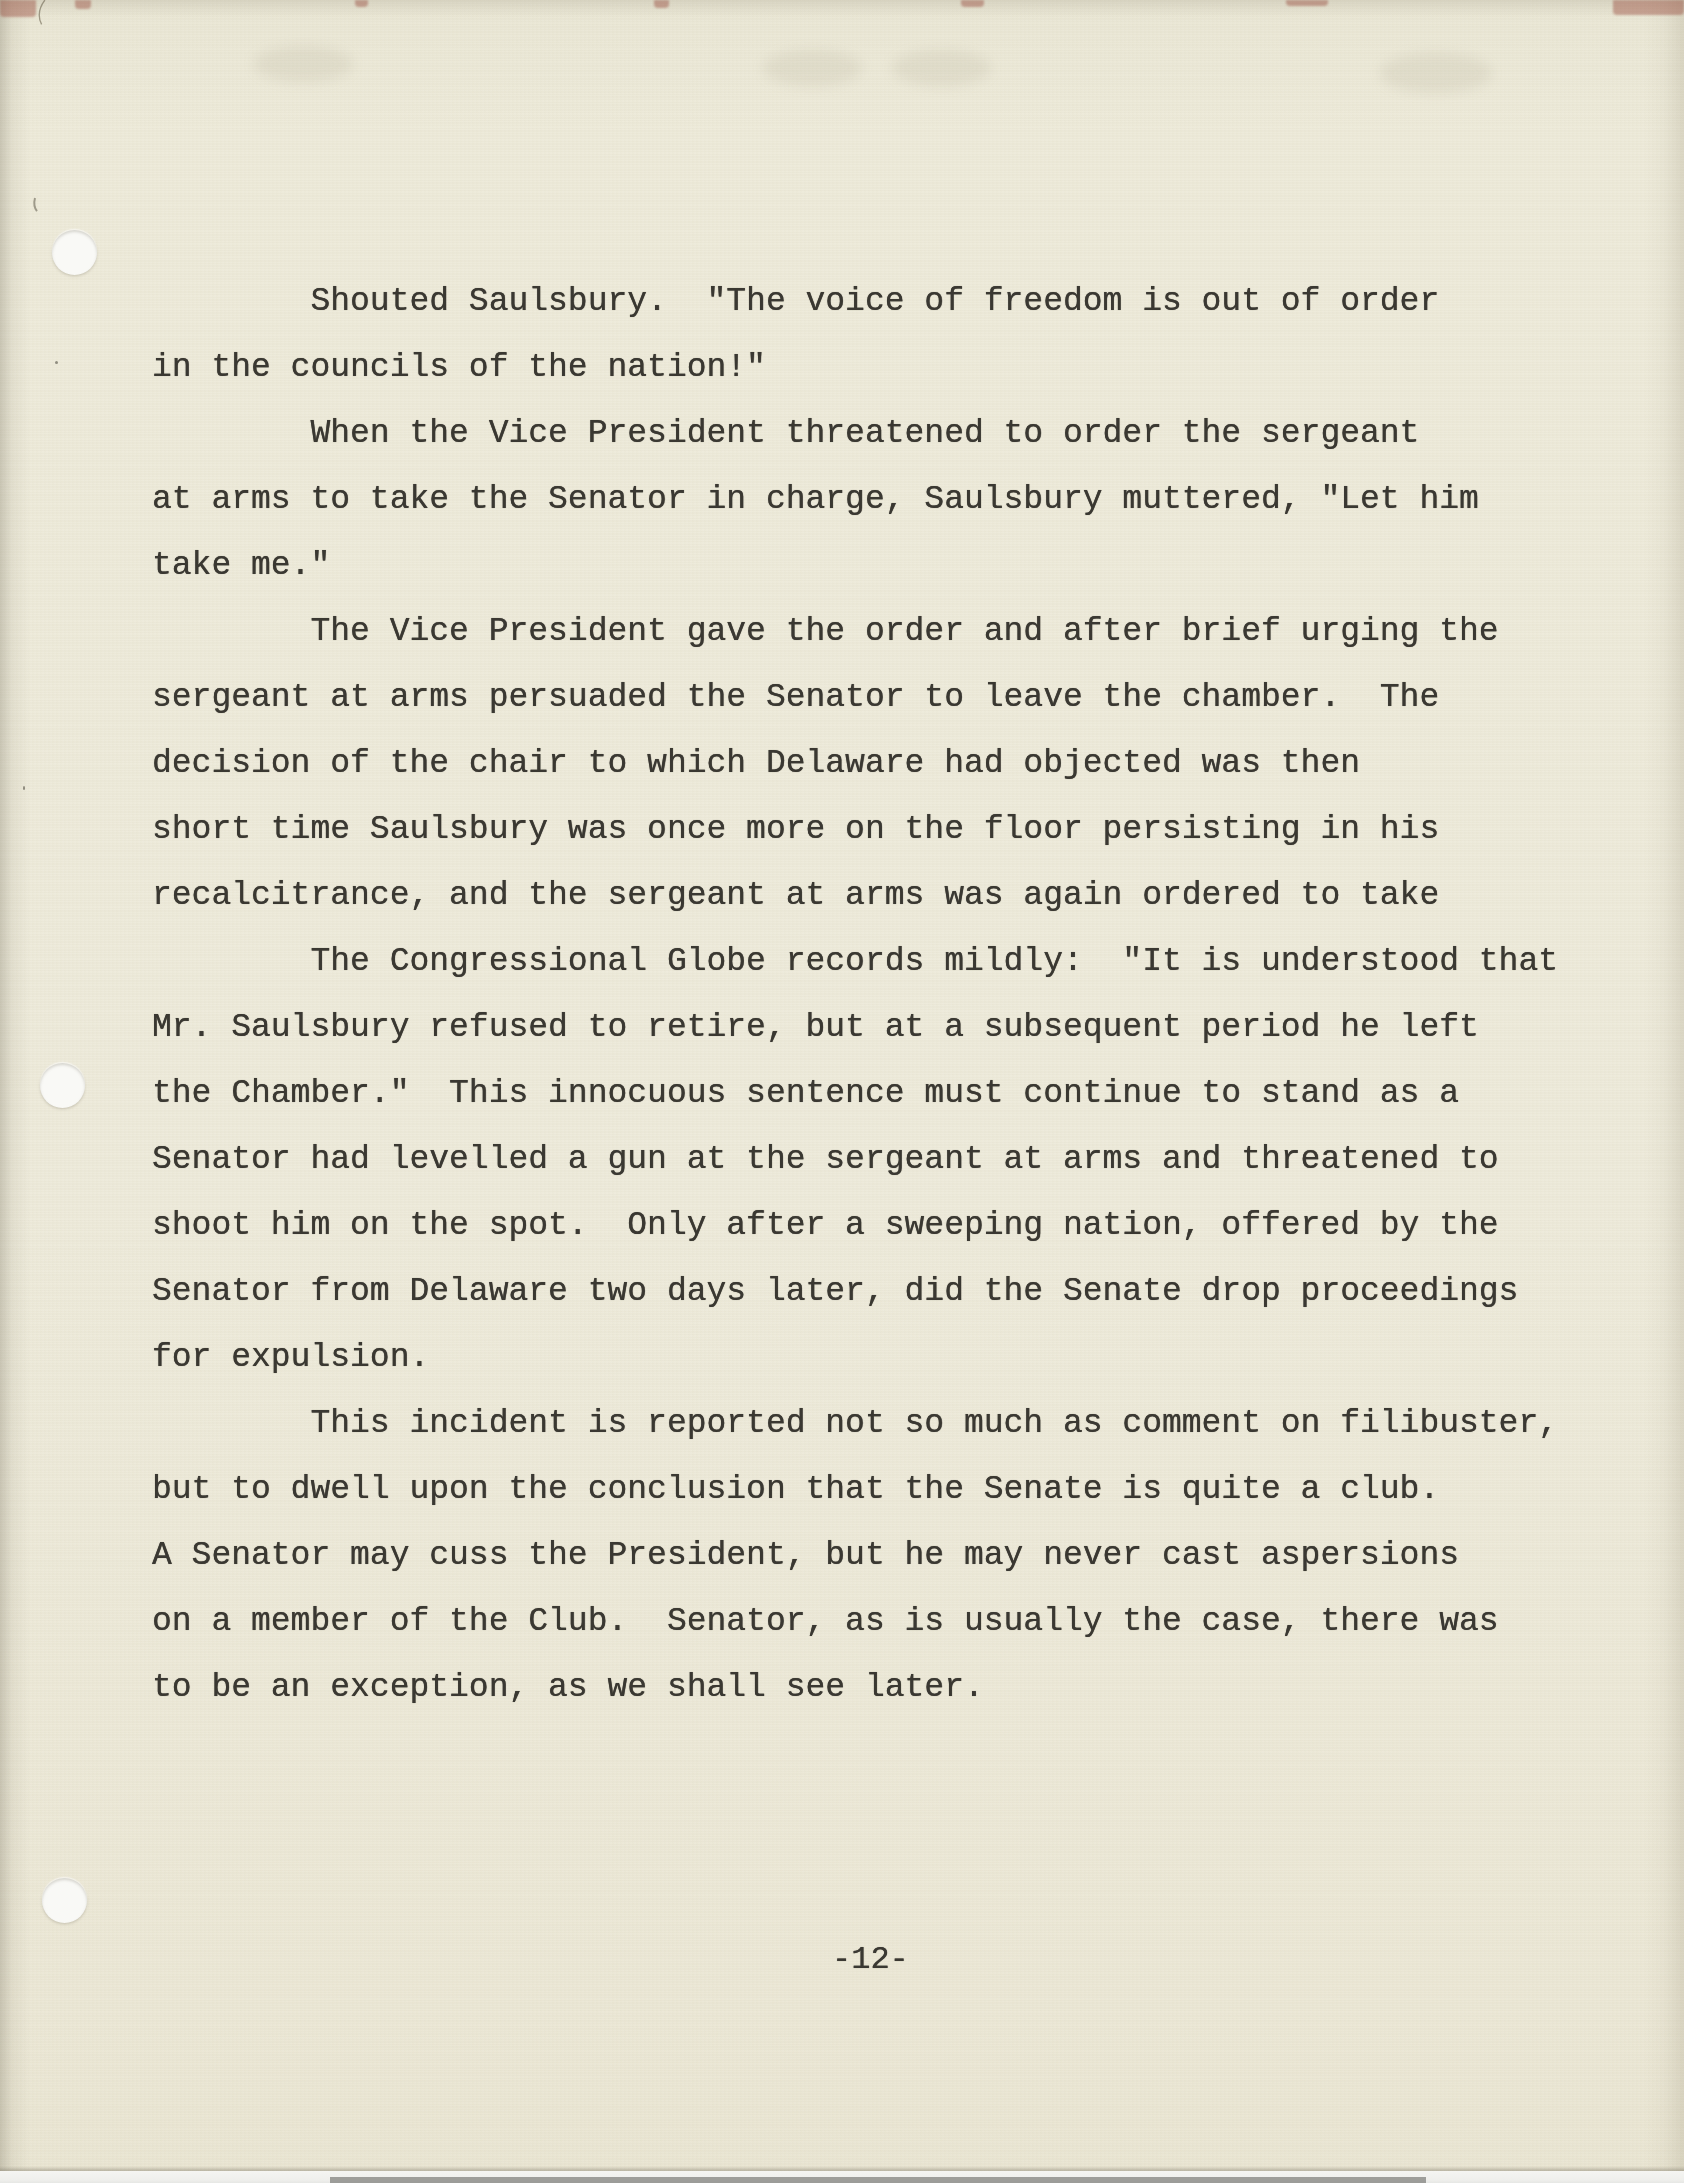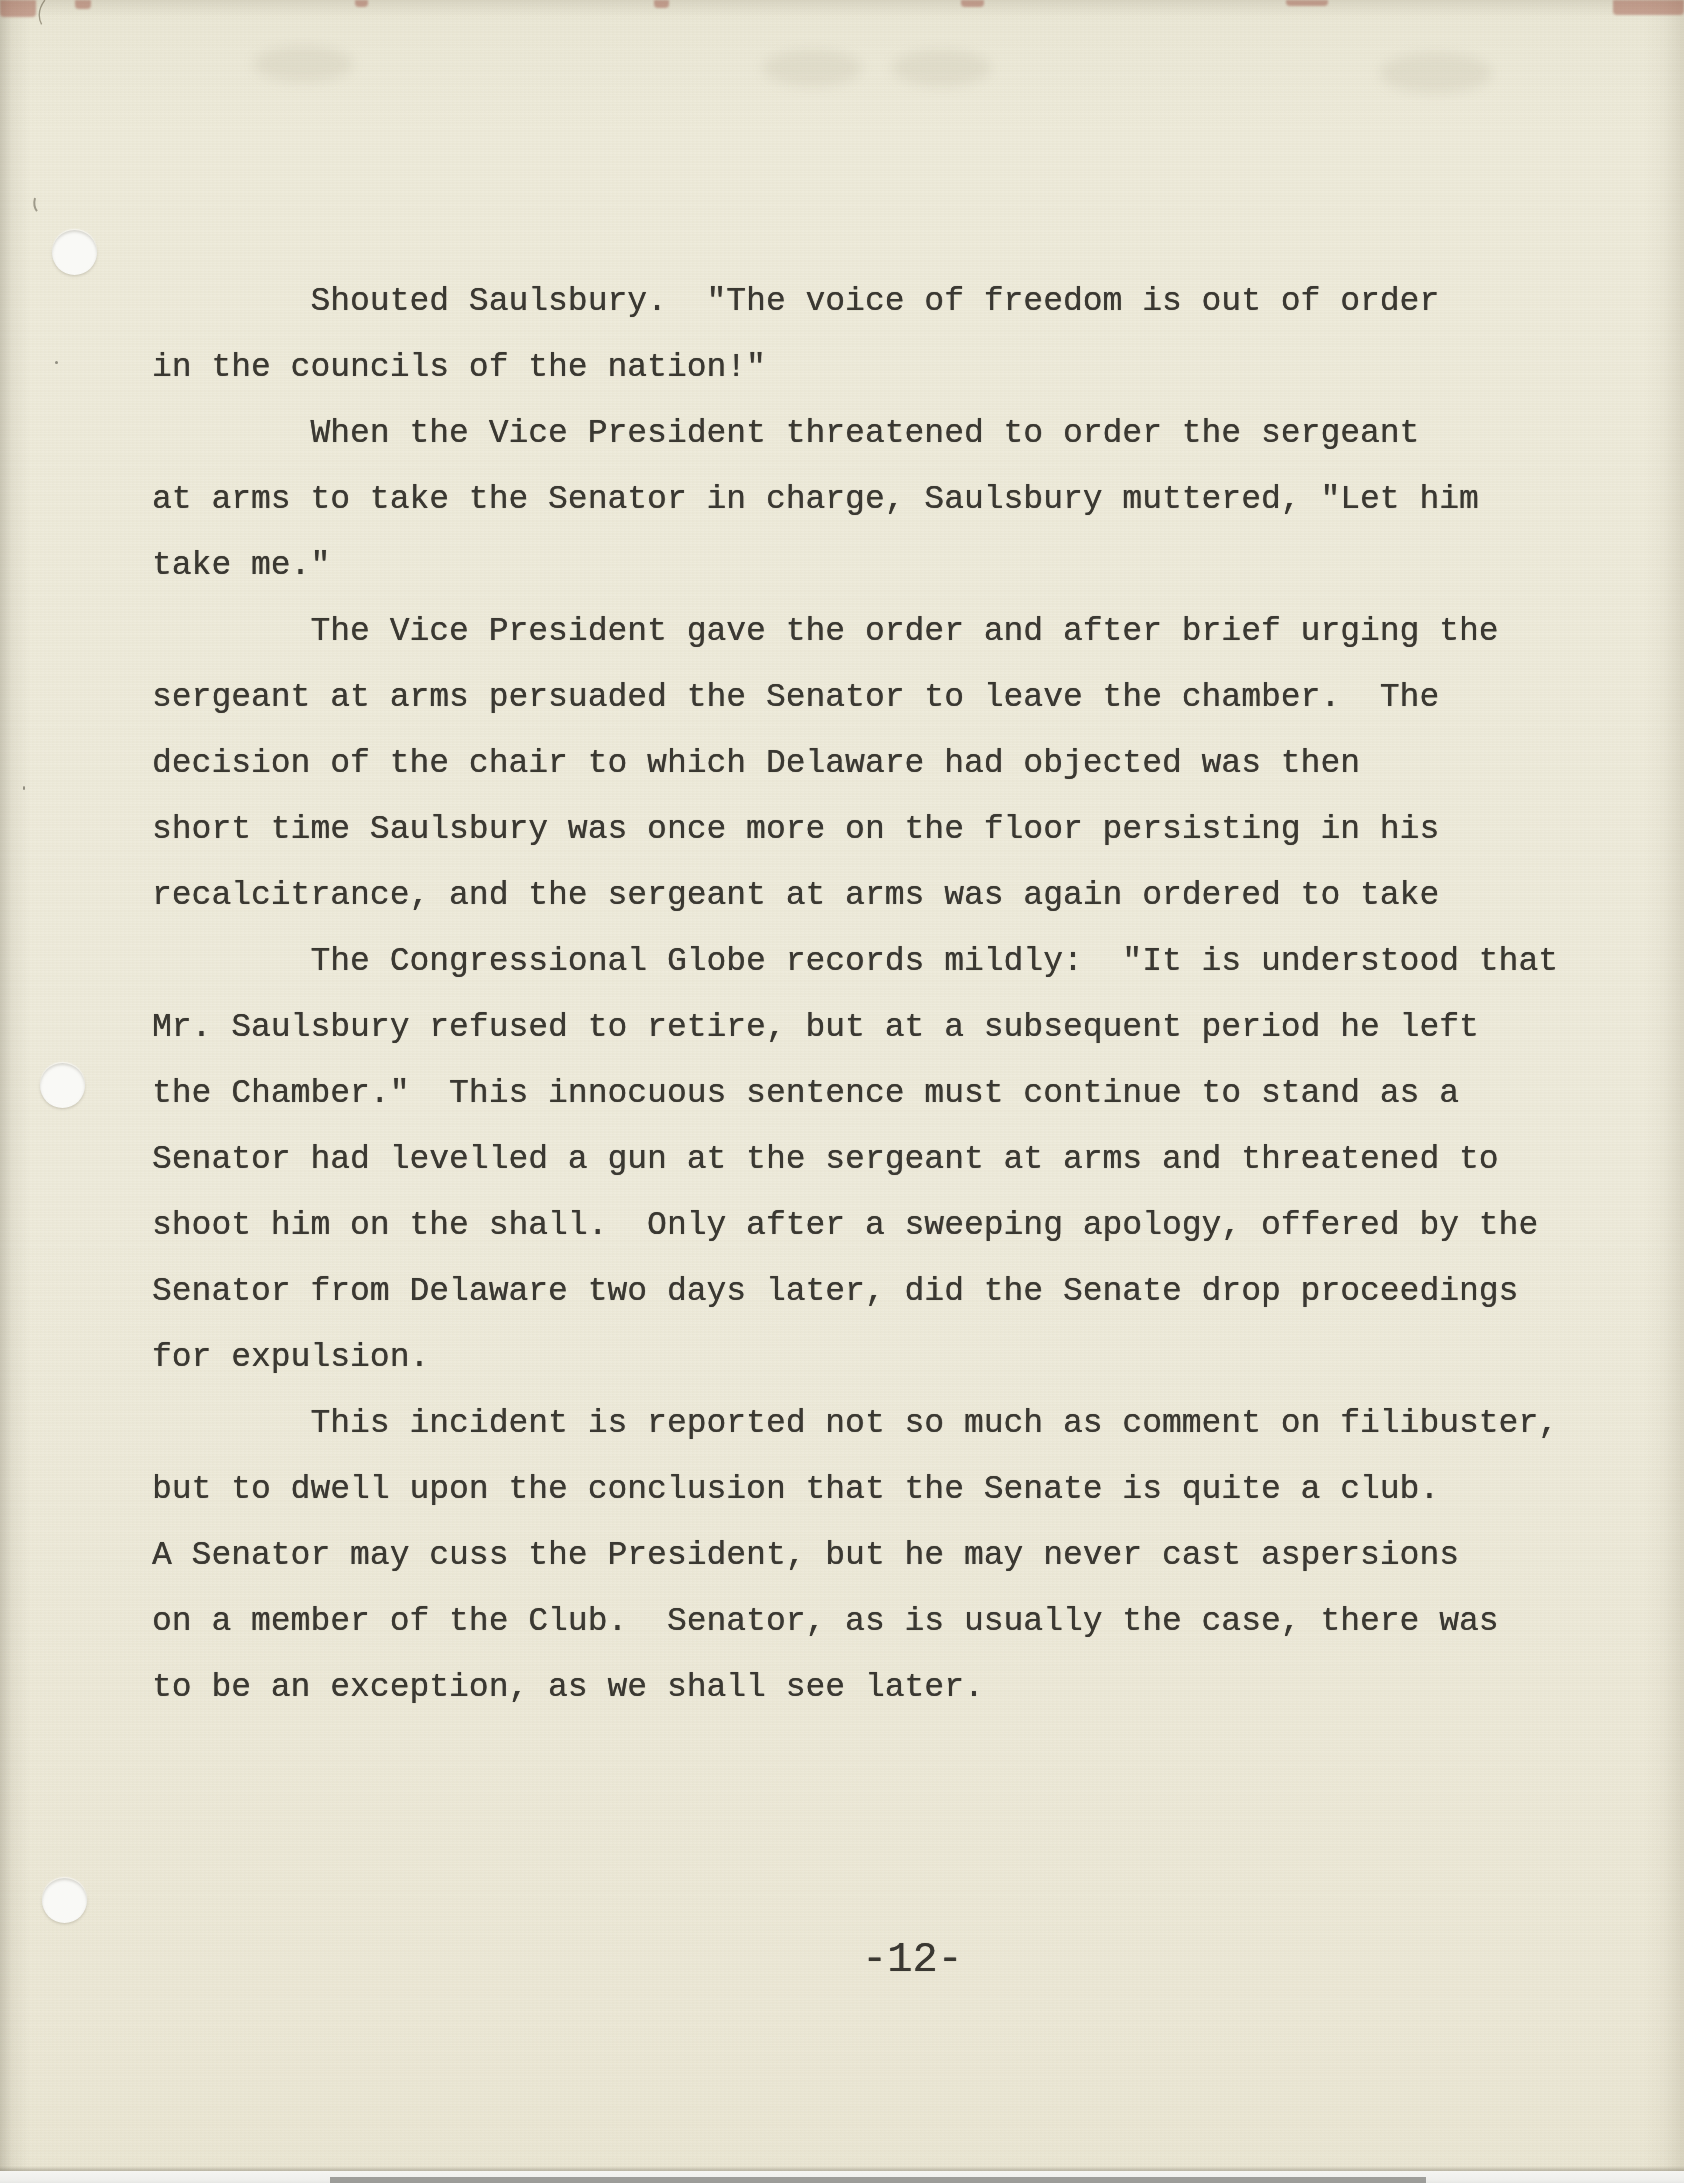--- a/index.html
+++ b/index.html
@@ -75,24 +75,24 @@
     font-size: 33px;
     line-height: 66px;
     text-shadow: 0 0 0.7px rgba(52,50,42,0.75), 0.3px 0.3px 0.3px rgba(52,50,42,0.35);
   }
   .line {
     white-space: pre;
     height: 66px;
   }
   .page-number {
     position: absolute;
-    left: 862px;
+    left: 832px;
     top: 1927px;
     color: #3a3832;
-    font-size: 42px;
+    font-size: 32px;
     line-height: 66px;
     white-space: pre;
     text-shadow: 0 0 0.7px rgba(52,50,42,0.75), 0.3px 0.3px 0.3px rgba(52,50,42,0.35);
   }
 
   .paper-bottom-edge {
     position: absolute;
     left: 0; right: 0; top: 2166px; height: 5.3px;
     background: linear-gradient(180deg, rgba(255,255,255,0.0), rgba(125,119,102,0.45));
   }
@@ -152,21 +152,21 @@
     <div class="line">take me."</div>
     <div class="line">        The Vice President gave the order and after brief urging the</div>
     <div class="line">sergeant at arms persuaded the Senator to leave the chamber.  The</div>
     <div class="line">decision of the chair to which Delaware had objected was then</div>
     <div class="line">short time Saulsbury was once more on the floor persisting in his</div>
     <div class="line">recalcitrance, and the sergeant at arms was again ordered to take</div>
     <div class="line">        The Congressional Globe records mildly:  "It is understood that</div>
     <div class="line">Mr. Saulsbury refused to retire, but at a subsequent period he left</div>
     <div class="line">the Chamber."  This innocuous sentence must continue to stand as a</div>
     <div class="line">Senator had levelled a gun at the sergeant at arms and threatened to</div>
-    <div class="line">shoot him on the shall.  Only after a sweeping apology, offered by the</div>
+    <div class="line">shoot him on the spot.  Only after a sweeping nation, offered by the</div>
     <div class="line">Senator from Delaware two days later, did the Senate drop proceedings</div>
     <div class="line">for expulsion.</div>
     <div class="line">        This incident is reported not so much as comment on filibuster,</div>
     <div class="line">but to dwell upon the conclusion that the Senate is quite a club.</div>
     <div class="line">A Senator may cuss the President, but he may never cast aspersions</div>
     <div class="line">on a member of the Club.  Senator, as is usually the case, there was</div>
     <div class="line">to be an exception, as we shall see later.</div>
   </div>
 
   <div class="page-number">-12-</div>

